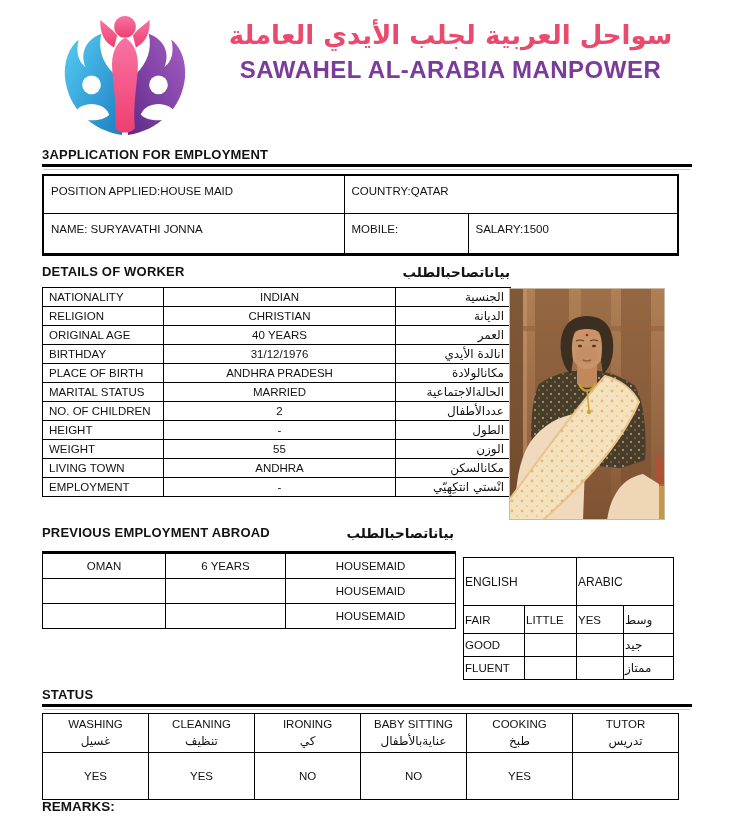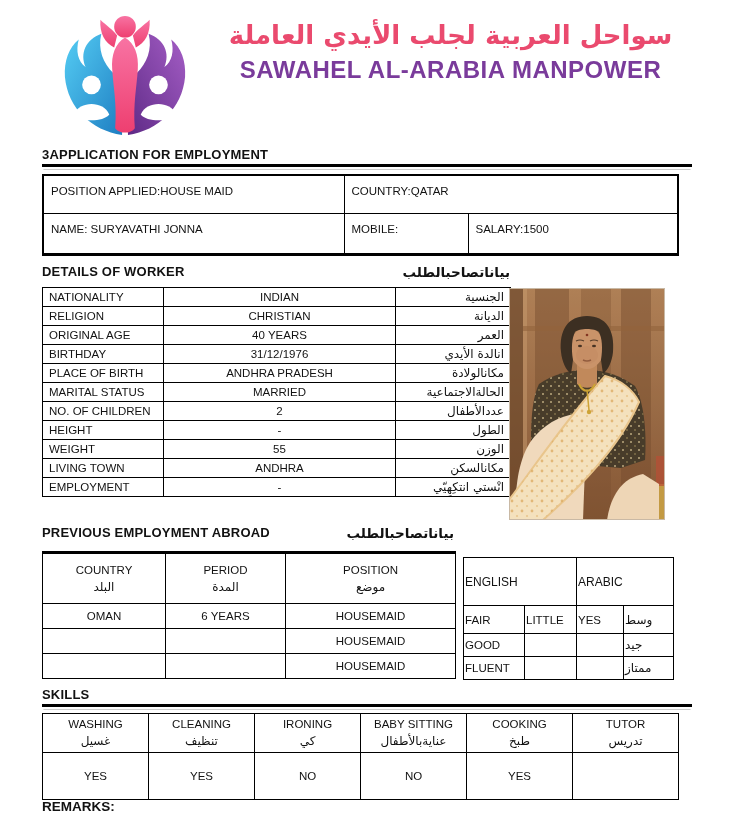--- a/index.html
+++ b/index.html
@@ -264,34 +264,20 @@
     <span class="ar">بياناتصاحبالطلب</span>
   </div>
 
   <table class="t-prev">
     <colgroup>
         <col style="width:123px">
         <col style="width:120px">
         <col style="width:170px">
       </colgroup>
     <tbody>
-        <tr>
-      <td class="hdr">
-        <span class="en">COUNTRY</span>
-        <span class="ar">البلد</span>
-      </td>
-      <td class="hdr">
-        <span class="en">PERIOD</span>
-        <span class="ar">المدة</span>
-      </td>
-      <td class="hdr">
-        <span class="en">POSITION</span>
-        <span class="ar">موضع</span>
-      </td>
-    </tr>
     <tr>
       <td class="row">OMAN</td>
       <td class="row">6 YEARS</td>
       <td class="row">HOUSEMAID</td>
     </tr>
     <tr>
       <td class="row"></td>
       <td class="row"></td>
       <td class="row">HOUSEMAID</td>
     </tr>
@@ -329,21 +315,21 @@
     </tr>
     <tr>
       <td class="r2">FLUENT</td>
       <td class="r2"></td>
       <td class="r2"></td>
       <td class="r2 arc ar">ممتاز</td>
     </tr>
   </tbody>
     </table>
 
-  <div class="sec-head" style="left:42px;top:687px;">SKILLS</div>
+  <div class="sec-head" style="left:42px;top:687px;">STATUS</div>
   <div class="rule" style="left:42px;top:704px;width:650px;"></div>
 
   <table class="t-skills">
     <colgroup>
         <col style="width:106px">
         <col style="width:106px">
         <col style="width:106px">
         <col style="width:106px">
         <col style="width:106px">
         <col style="width:106px">

